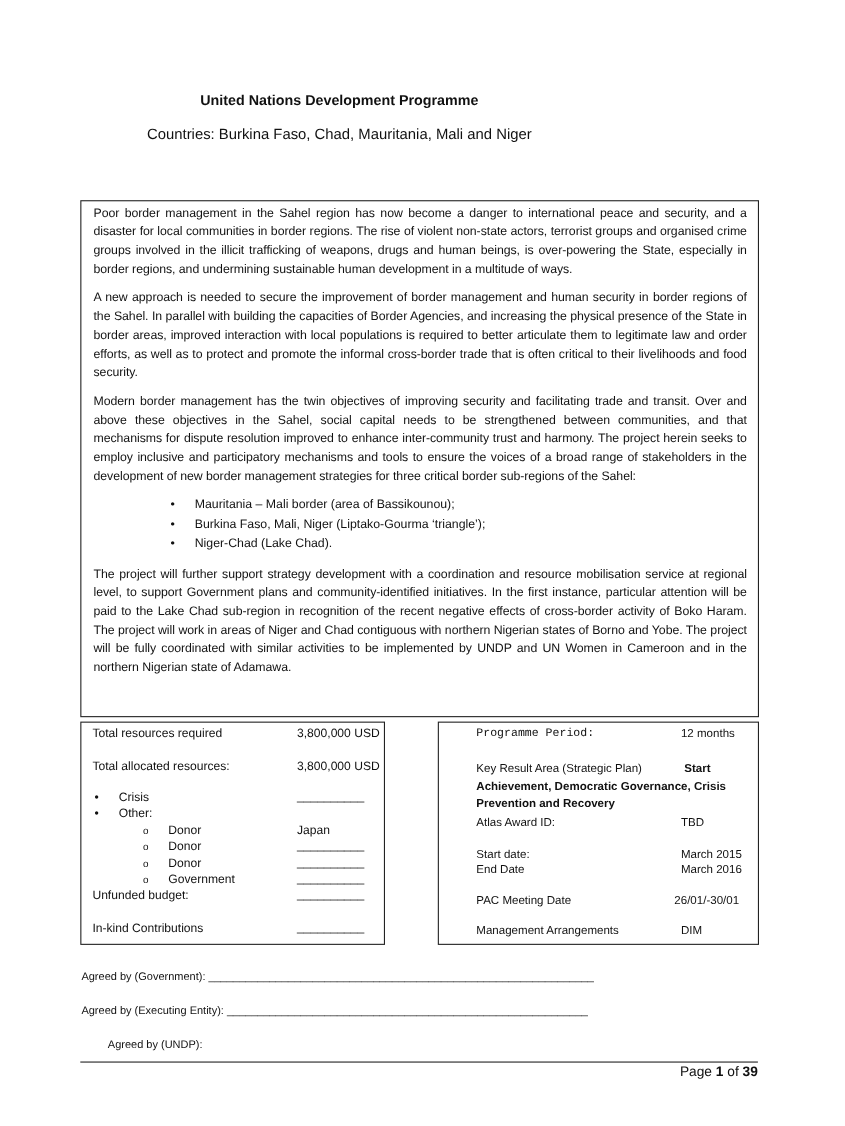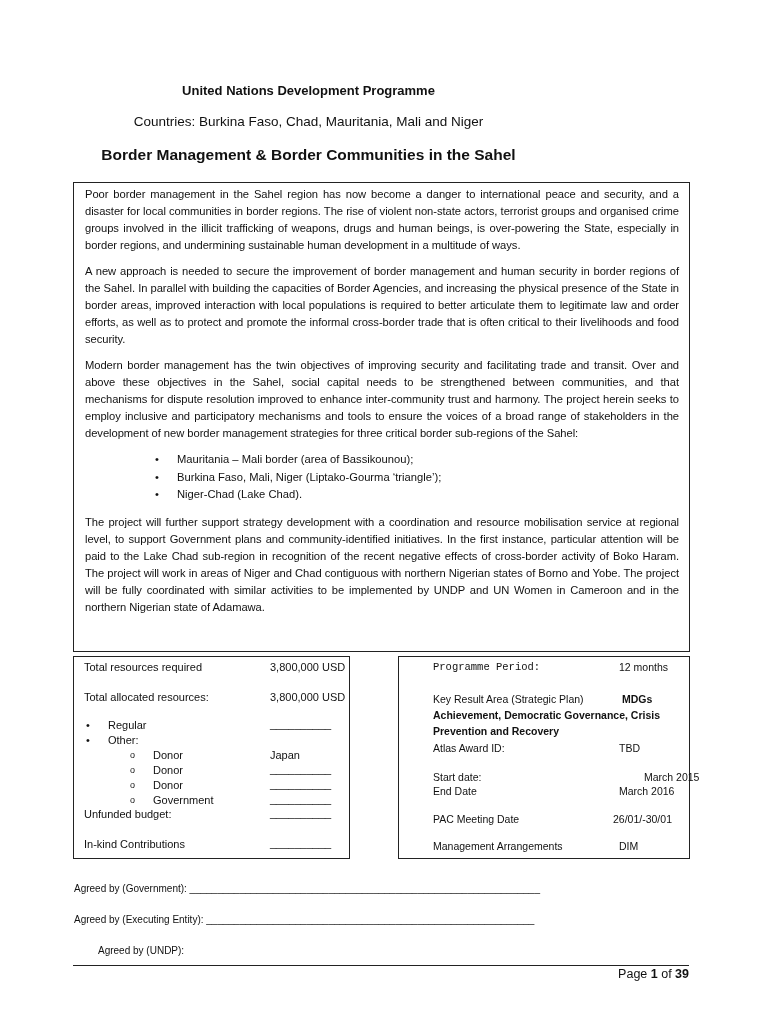--- a/index.html
+++ b/index.html
@@ -39,21 +39,20 @@
     .page-num { position: absolute; right: 79px; top: 967px; font-size: 12.5px; }
     .page-num b { font-weight: bold; }
   </style>
 </head>
 <body>
 
 <div class="page">
 
   <div class="hdr org">United Nations Development Programme</div>
   <div class="hdr countries">Countries: Burkina Faso, Chad, Mauritania, Mali and Niger</div>
-  <div class="hdr title">Border Management &amp; Border Communities in the Sahel</div>
 
   <div class="box main-box">
     <p class="para">Poor border management in the Sahel region has now become a danger to international peace and security, and a disaster for local communities in border regions.  The rise of violent non-state actors, terrorist groups and organised crime groups involved in the illicit trafficking of weapons, drugs and human beings, is over-powering the State, especially in border regions, and undermining sustainable human development in a multitude of ways.</p>
     <p class="para">A new approach is needed to secure the improvement of border management and human security in border regions of the Sahel.  In parallel with building the capacities of Border Agencies, and increasing the physical presence of the State in border areas, improved interaction with local populations is required to better articulate them to legitimate law and order efforts, as well as to protect and promote the informal cross-border trade that is often critical to their livelihoods and food security.</p>
     <p class="para">Modern border management has the twin objectives of improving security and facilitating trade and transit.  Over and above these objectives in the Sahel, social capital needs to be strengthened between communities, and that mechanisms for dispute resolution improved to enhance inter-community trust and harmony. The project herein seeks to employ inclusive and participatory mechanisms and tools to ensure the voices of a broad range of stakeholders in the development of new border management strategies for three critical border sub-regions of the Sahel:</p>
     <ul class="bullets">
       <li><span class="dot">•</span><span>Mauritania – Mali border (area of Bassikounou);</span></li>
       <li><span class="dot">•</span><span>Burkina Faso, Mali, Niger (Liptako-Gourma ‘triangle’);</span></li>
       <li><span class="dot">•</span><span>Niger-Chad (Lake Chad).</span></li>
     </ul>
@@ -64,21 +63,21 @@
     <div class="row" style="top:4px; left:10px;">
       <span class="lbl" style="left:0;">Total resources required</span>
       <span class="val" style="left:186px;">3,800,000 USD</span>
     </div>
     <div class="row" style="top:34px; left:10px;">
       <span class="lbl" style="left:0;">Total allocated resources:</span>
       <span class="val" style="left:186px;">3,800,000 USD</span>
     </div>
     <div class="row" style="top:62px; left:10px;">
       <span class="lbl" style="left:2px;">•</span>
-      <span class="lbl" style="left:24px;">Regular</span>
+      <span class="lbl" style="left:24px;">Crisis</span>
       <span class="val" style="left:186px; top:-1px;">__________</span>
     </div>
     <div class="row" style="top:77px; left:10px;">
       <span class="lbl" style="left:2px;">•</span>
       <span class="lbl" style="left:24px;">Other:</span>
     </div>
     <div class="row" style="top:92px; left:10px;">
       <span class="lbl" style="left:46px; font-size:9px; top:1px;">o</span>
       <span class="lbl" style="left:69px;">Donor</span>
       <span class="val" style="left:186px;">Japan</span>
@@ -108,31 +107,31 @@
     </div>
   </div>
 
   <div class="box right-box">
     <div class="rrow" style="top:4px; left:11px;">
       <span class="lbl" style="left:0;font-family:Liberation Mono, monospace;">Programme Period:</span>
       <span class="val" style="left:186px;">12 months</span>
     </div>
     <div class="rrow" style="top:36px; left:11px;">
       <span class="lbl" style="left:0;">Key Result Area (Strategic Plan)</span>
-      <span class="val bold" style="left:189px;">MDGs</span>
+      <span class="val bold" style="left:189px;">Start</span>
     </div>
     <div class="rrow bold" style="top:52px; left:11px;">Achievement, Democratic Governance, Crisis</div>
     <div class="rrow bold" style="top:68px; left:11px;">Prevention and Recovery</div>
     <div class="rrow" style="top:85px; left:11px;">
       <span class="lbl" style="left:0;">Atlas Award ID:</span>
       <span class="val" style="left:186px;">TBD</span>
     </div>
     <div class="rrow" style="top:114px; left:11px;">
       <span class="lbl" style="left:0;">Start date:</span>
-      <span class="val" style="left:186px;margin-left:25px;">March 2015</span>
+      <span class="val" style="left:186px;">March 2015</span>
     </div>
     <div class="rrow" style="top:128px; left:11px;">
       <span class="lbl" style="left:0;">End Date</span>
       <span class="val" style="left:186px;">March 2016</span>
     </div>
     <div class="rrow" style="top:156px; left:11px;">
       <span class="lbl" style="left:0;">PAC Meeting Date</span>
       <span class="val" style="left:180px;">26/01/-30/01</span>
     </div>
     <div class="rrow" style="top:183px; left:11px;">

